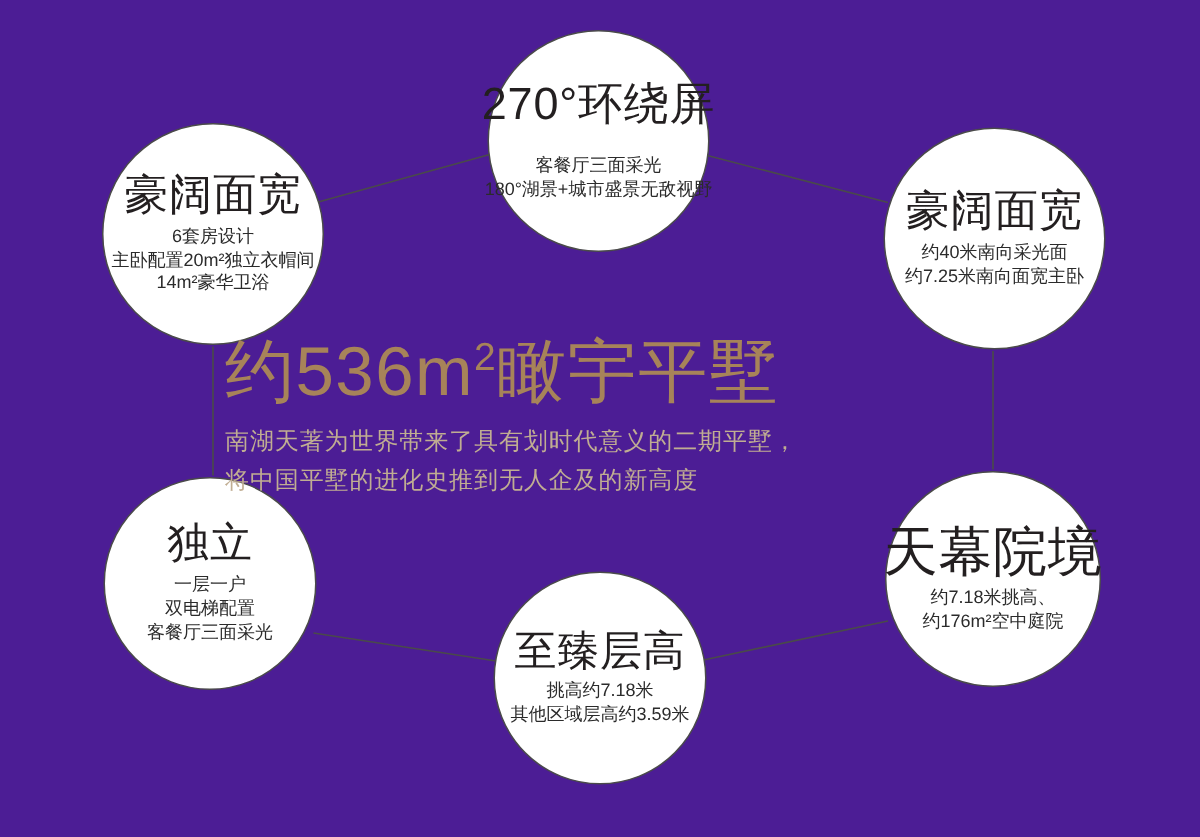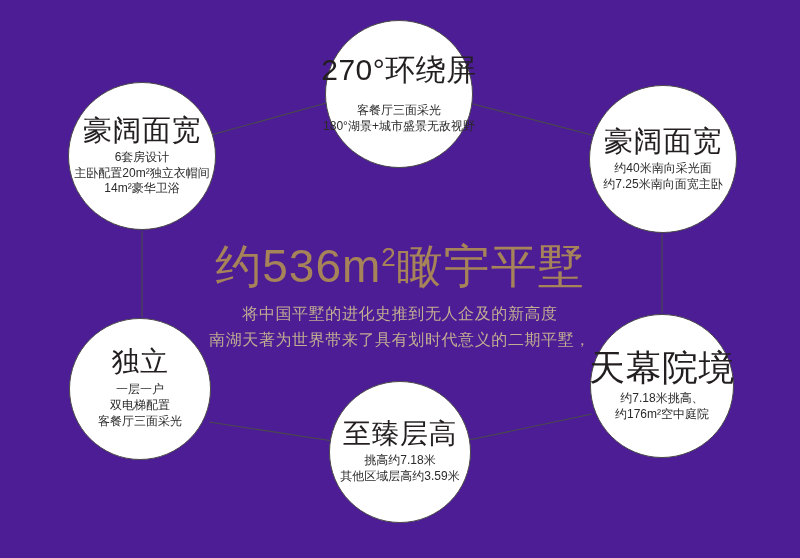--- a/index.html
+++ b/index.html
@@ -75,22 +75,20 @@
   #node-bottomleft .node-title { font-size: 28px; }
   #node-bottom .node-title   { font-size: 28px; }
   #node-bottomright .node-title { font-size: 36px; }
 
   
   #center-block {
     position: absolute;
     left: 150px;
     top: 224px;
     width: 500px;
-    text-align: center;
-    margin-top: 19px;
   }
   #center-headline {
     font-size: 46px;
     line-height: 1.0;
     color: #a78359;
     letter-spacing: 1px;
     font-weight: 400;
     white-space: nowrap;
   }
   #center-headline sup {
@@ -178,18 +176,18 @@
       <span class="ln">约7.18米挑高、</span>
       <span class="ln">约176m²空中庭院</span>
     </div>
   </div>
 
   <div id="center-block">
     <div id="center-headline">
       <span>约536m</span><sup>2</sup><span>瞰宇平墅</span>
     </div>
     <div id="center-sub">
+      <span class="ln">南湖天著为世界带来了具有划时代意义的二期平墅，</span>
       <span class="ln">将中国平墅的进化史推到无人企及的新高度</span>
-      <span class="ln">南湖天著为世界带来了具有划时代意义的二期平墅，</span>
     </div>
   </div>
 
 </div>
 
 </body></html>

